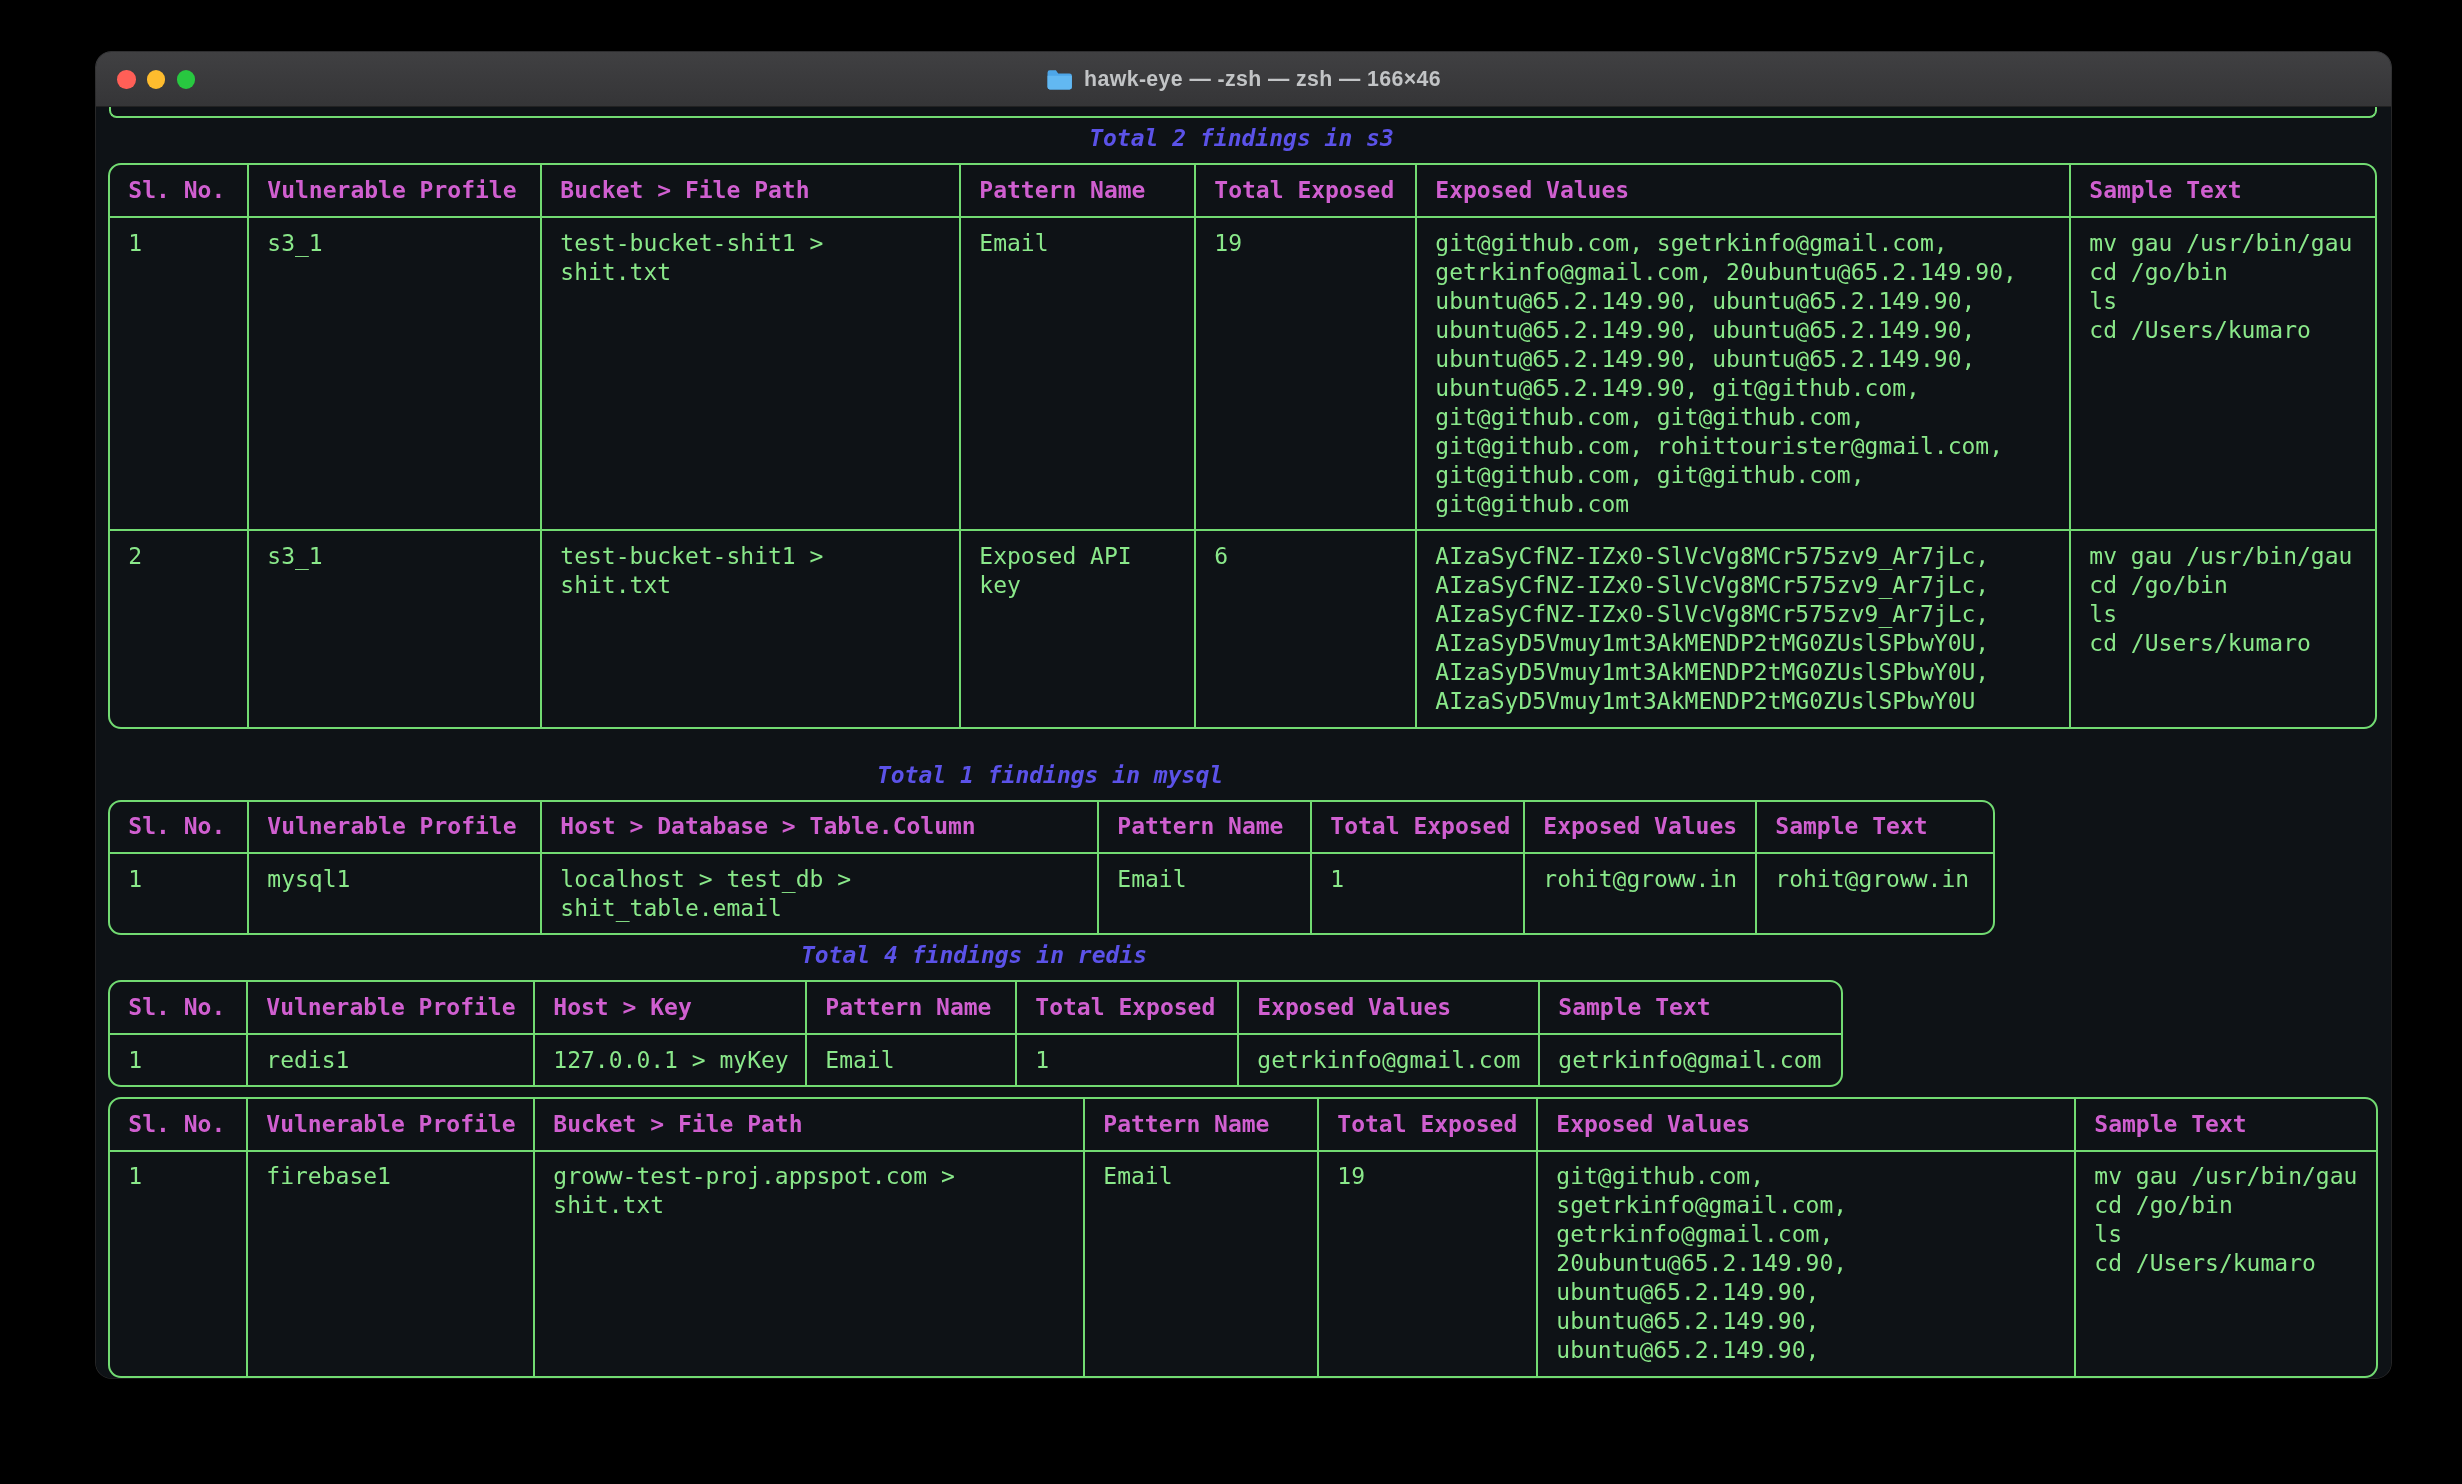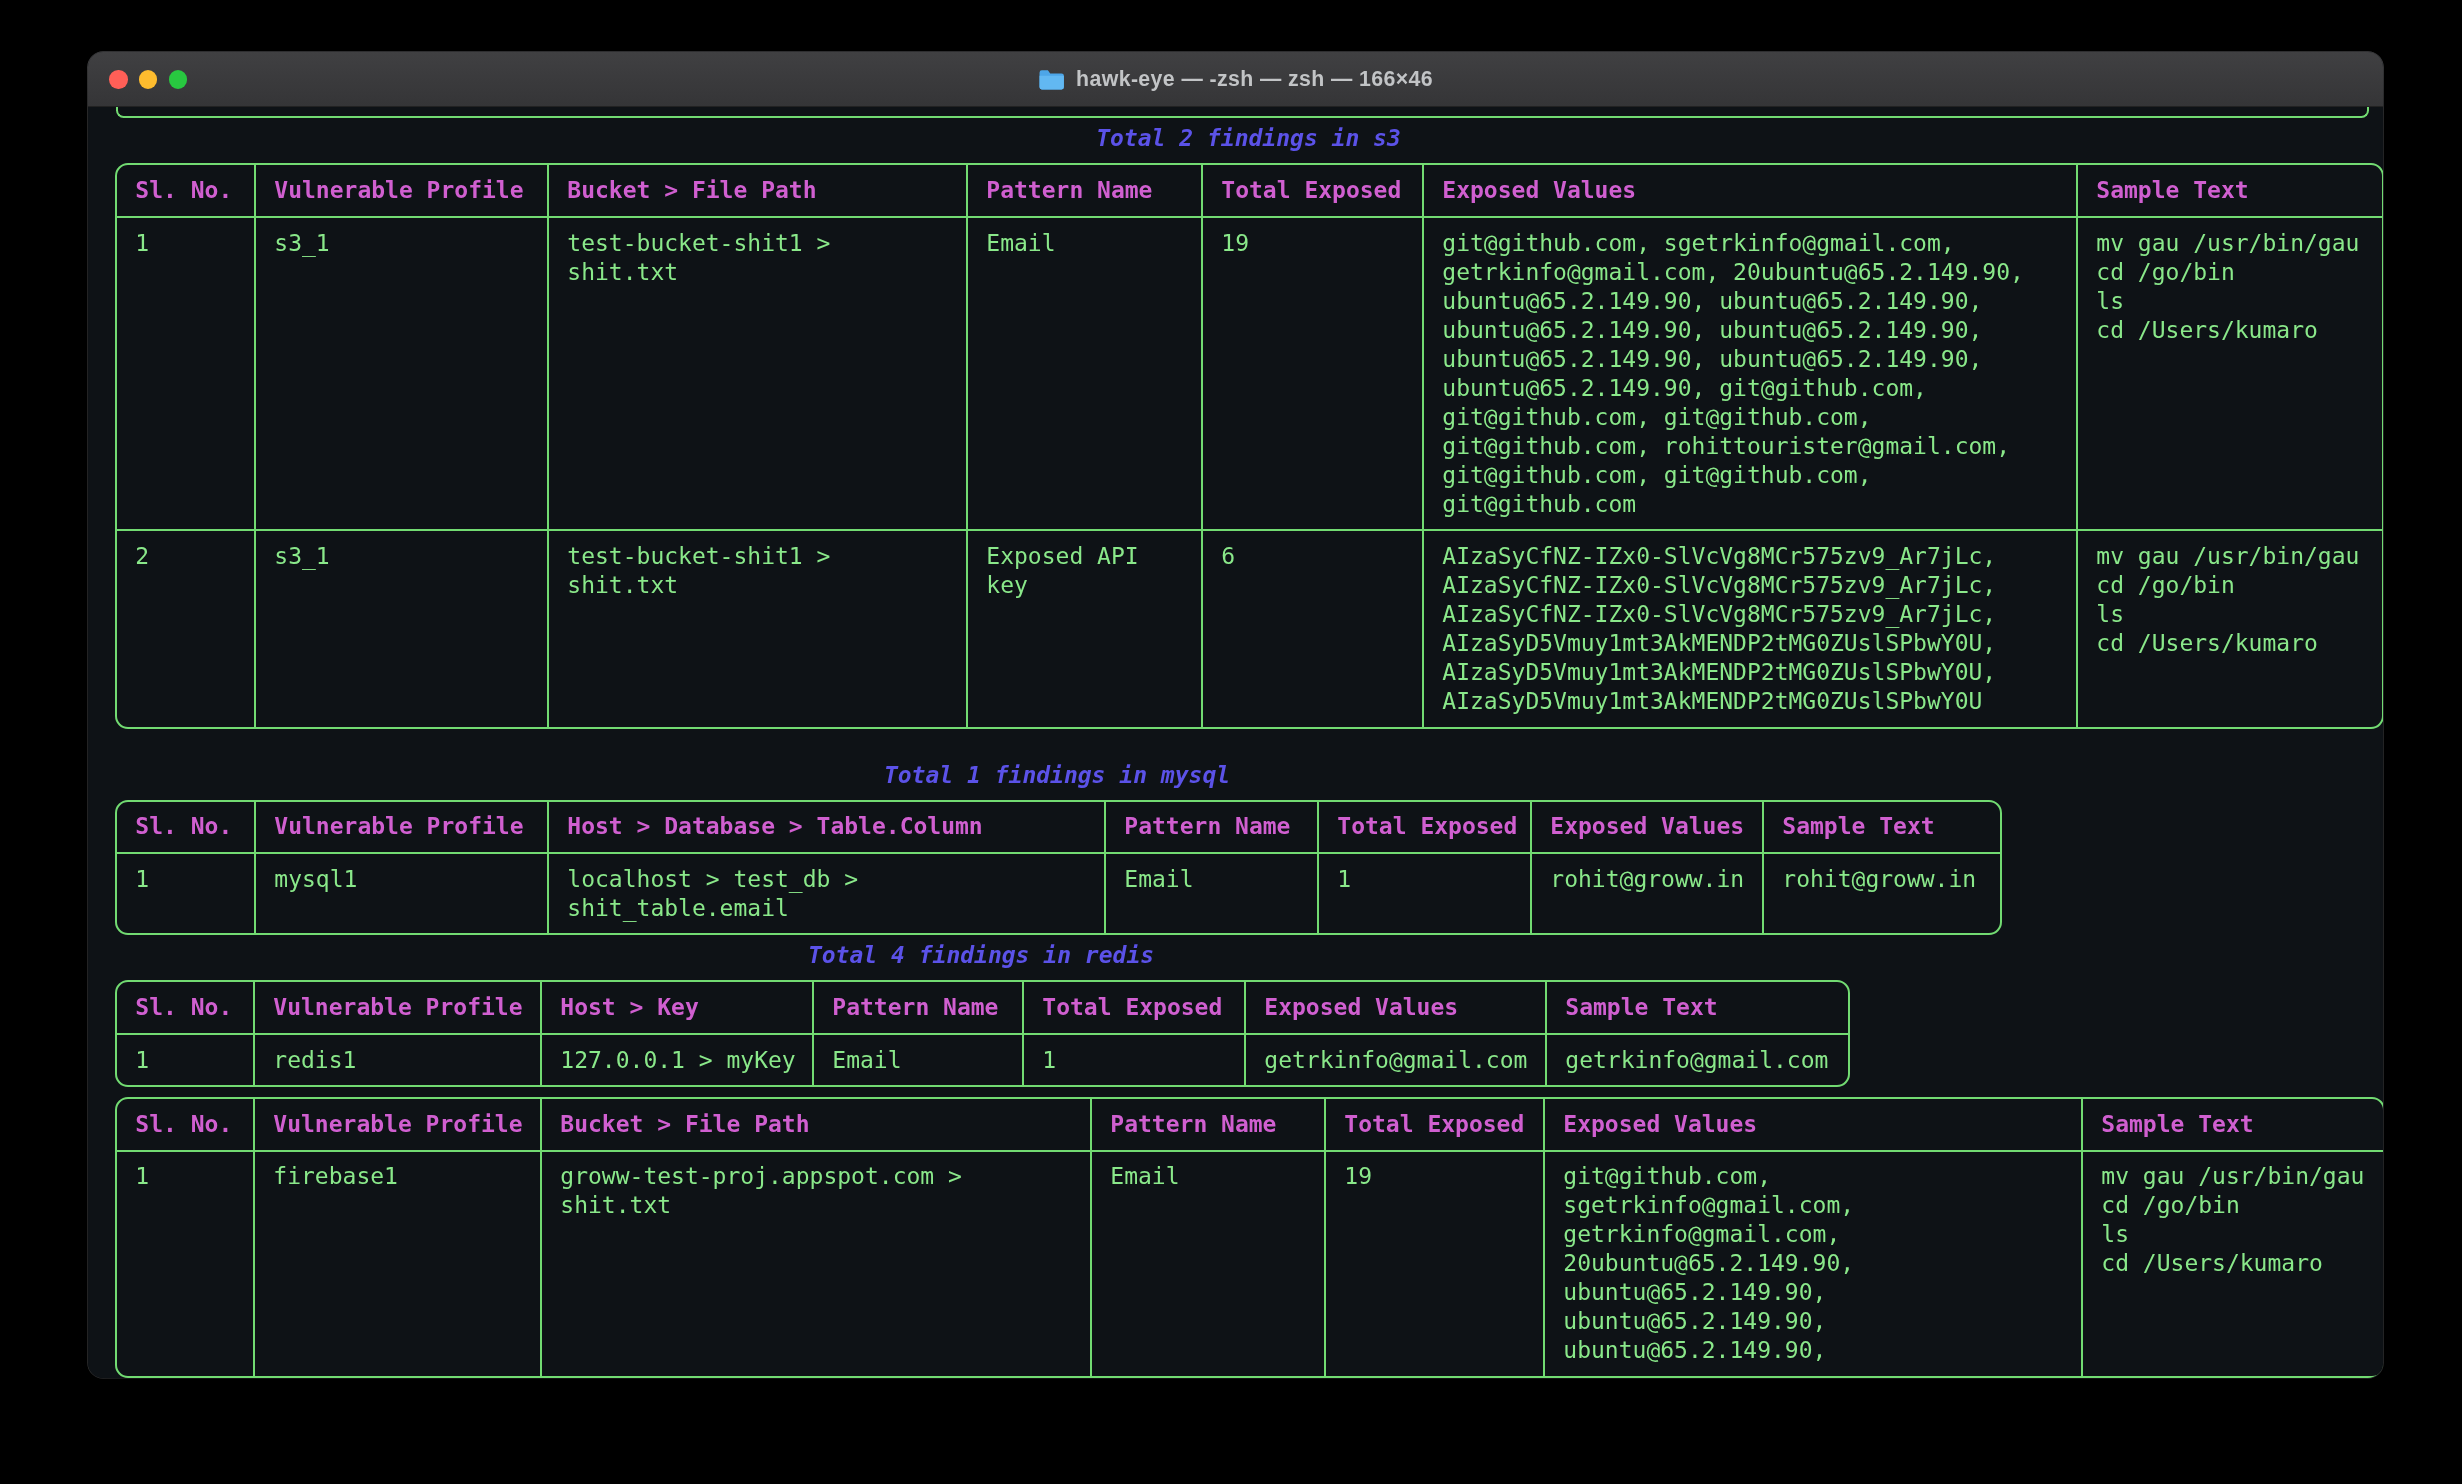--- a/index.html
+++ b/index.html
@@ -12,21 +12,21 @@
   *{box-sizing:border-box;}
   html,body{margin:0;padding:0;}
   body{
     width:2462px;height:1484px;
     background:#000;
     font-family:"DejaVu Sans Mono",monospace;
     position:relative;
     overflow:hidden;
   }
   .window{
-    position:absolute;left:88px;top:52px;
+    position:absolute;left:96px;top:52px;
     width:2295px;height:1326px;
     border-radius:15.2px;
     overflow:hidden;
     background:var(--term-bg);
     box-shadow:0 30.5px 69px rgba(0,0,0,.8), 0 0 0 0.8px #4a4a4c;
   }
   .titlebar{
     position:absolute;left:0;top:0;right:0;height:55px;
     background:linear-gradient(#404042,#353537);
     border-bottom:0.8px solid #222;
@@ -42,21 +42,21 @@
   .light.green{background:#28c840;}
   .titletext{
     display:flex;align-items:center;gap:10.7px;
     color:#c2c4c6;font-family:"Liberation Sans",sans-serif;
     font-weight:bold;font-size:21.3px;letter-spacing:0.4px;
   }
   .terminal{
     position:absolute;left:0;top:55px;width:2295px;height:1271px;
     background:var(--term-bg);
     overflow:hidden;
-    padding-left:27px;
+    padding-left:12px;
     color:var(--text-green);
     font-size:23px;line-height:29px;
   }
   .prev-tbl-bottom{
     height:11.4px;
     margin:0 13.7px 0 0.8px;
     border-left:2.3px solid var(--green);
     border-right:2.3px solid var(--green);
     border-bottom:2.3px solid var(--green);
     border-radius:0 0 7.6px 7.6px;

